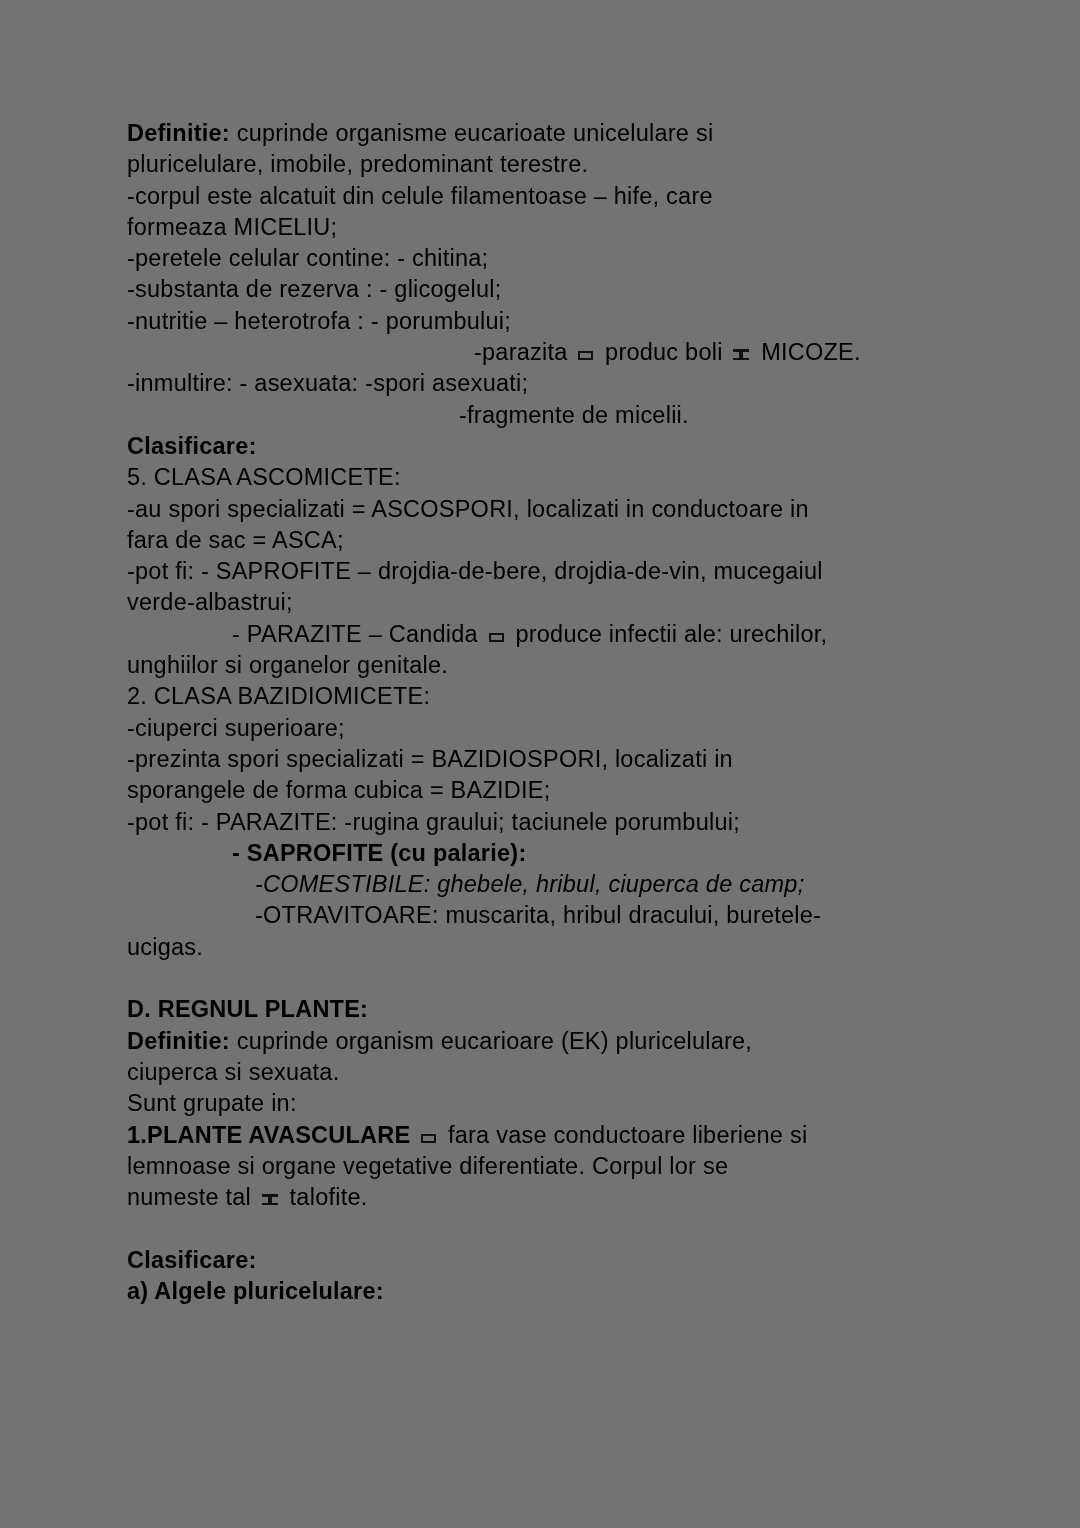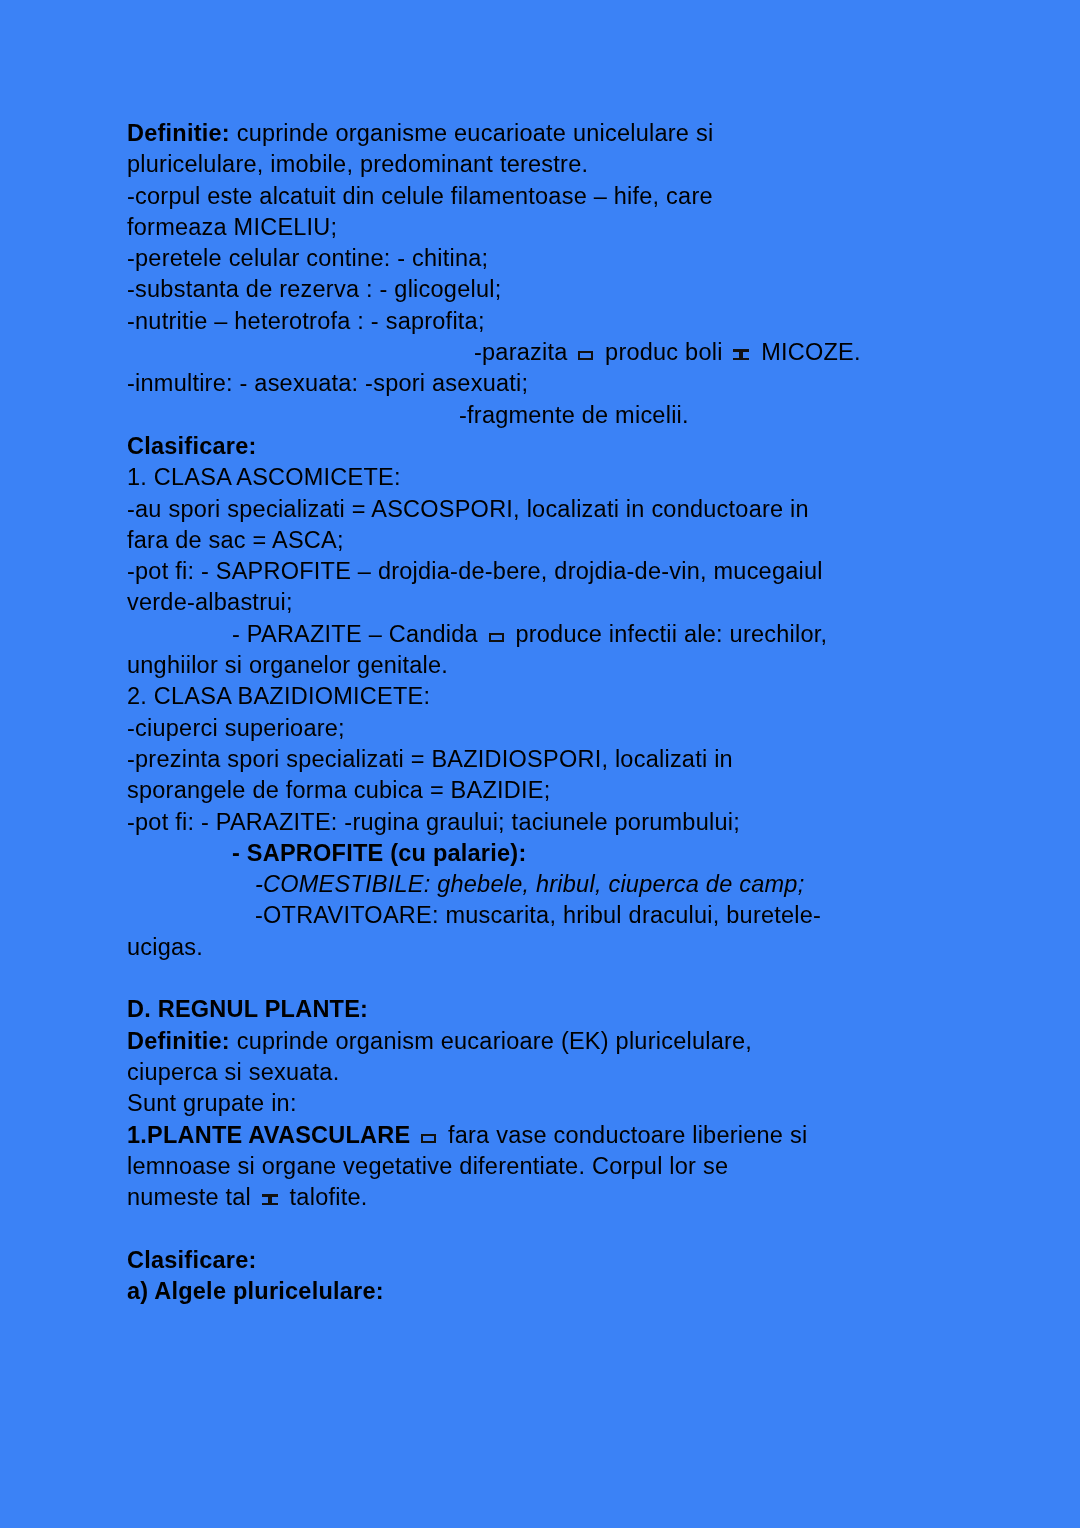--- a/index.html
+++ b/index.html
@@ -11,21 +11,21 @@
     width: 1080px;
     height: 1528px;
     font-family: "Liberation Sans", sans-serif;
     color: #000000;
     -webkit-font-smoothing: antialiased;
   }
   .page {
     position: relative;
     width: 1080px;
     height: 1528px;
-    background: #3b82f6;
+    background: #737373;
     box-sizing: border-box;
     padding: 118px 110px 0 127px;
   }
   .doc-body {
     font-size: 23.5px;
     line-height: 31.3px;
     letter-spacing: 0.01em;
   }
   .line {
     white-space: pre-wrap;
@@ -78,26 +78,26 @@
 
 <div class="page">
   <div class="doc-body" id="doc-body">
       <div class="section">
         <div class="line"><span class="b">Definitie:</span><span> cuprinde organisme eucarioate unicelulare si</span></div>
         <div class="line"><span>pluricelulare, imobile, predominant terestre.</span></div>
         <div class="line"><span>-corpul este alcatuit din celule filamentoase – hife, care</span></div>
         <div class="line"><span>formeaza MICELIU;</span></div>
         <div class="line"><span>-peretele celular contine: - chitina;</span></div>
         <div class="line"><span>-substanta de rezerva : - glicogelul;</span></div>
-        <div class="line"><span>-nutritie – heterotrofa : - saprofita;</span></div>
+        <div class="line"><span>-nutritie – heterotrofa : - porumbului;</span></div>
         <div class="line" style="padding-left: 347px;"><span>-parazita </span><span class="tofu"></span><span> produc boli </span><span class="tofu ibeam"><i></i></span><span> MICOZE.</span></div>
         <div class="line"><span>-inmultire: - asexuata: -spori asexuati;</span></div>
         <div class="line" style="padding-left: 332px;"><span>-fragmente de micelii.</span></div>
         <div class="line"><span class="b">Clasificare:</span></div>
-        <div class="line"><span>1. CLASA ASCOMICETE:</span></div>
+        <div class="line"><span>5. CLASA ASCOMICETE:</span></div>
         <div class="line"><span>-au spori specializati = ASCOSPORI, localizati in conductoare in</span></div>
         <div class="line"><span>fara de sac = ASCA;</span></div>
         <div class="line"><span>-pot fi: - SAPROFITE – drojdia-de-bere, drojdia-de-vin, mucegaiul</span></div>
         <div class="line"><span>verde-albastrui;</span></div>
         <div class="line" style="padding-left: 105px;"><span>- PARAZITE – Candida </span><span class="tofu"></span><span> produce infectii ale: urechilor,</span></div>
         <div class="line"><span>unghiilor si organelor genitale.</span></div>
         <div class="line"><span>2. CLASA BAZIDIOMICETE:</span></div>
         <div class="line"><span>-ciuperci superioare;</span></div>
         <div class="line"><span>-prezinta spori specializati = BAZIDIOSPORI, localizati in</span></div>
         <div class="line"><span>sporangele de forma cubica = BAZIDIE;</span></div>

